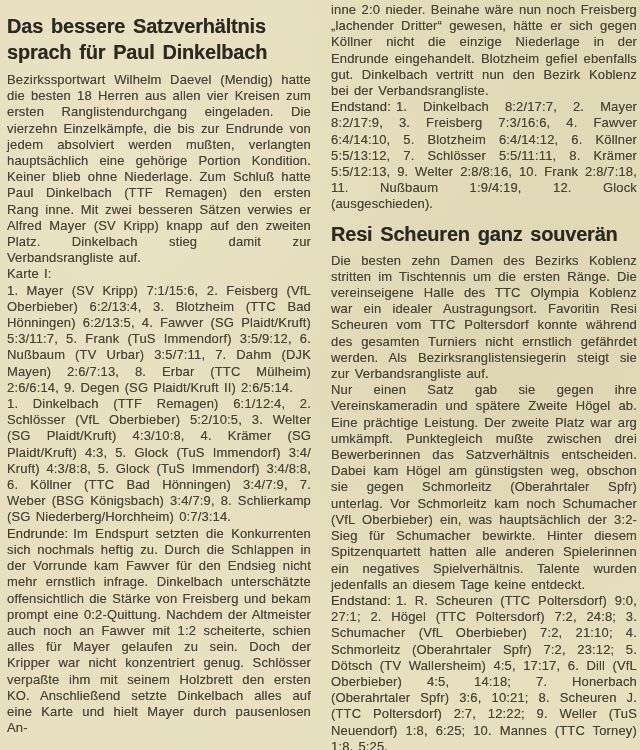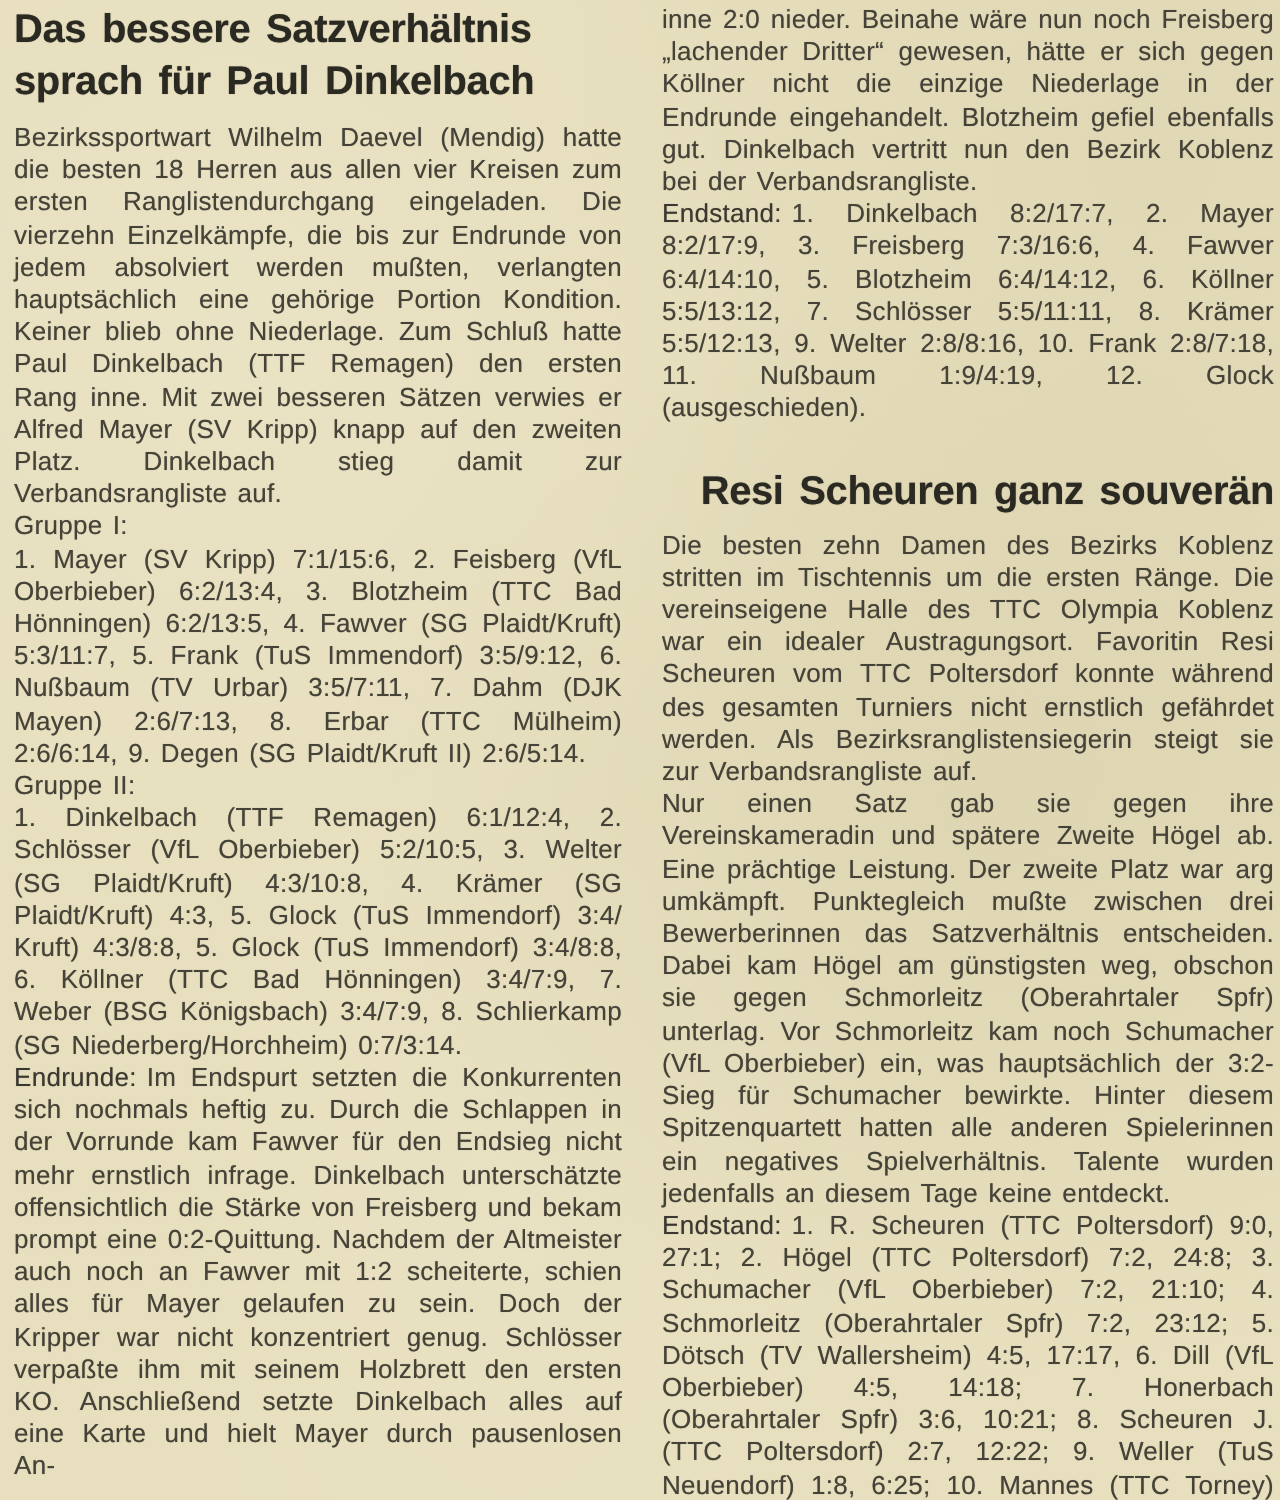--- a/index.html
+++ b/index.html
@@ -7,21 +7,21 @@
     width: 640px; height: 750px;
     position: relative; overflow: hidden;
     background-color: #e7dfbd;
     background-image:
       radial-gradient(ellipse at 18% 22%, rgba(255,255,255,0.10), transparent 42%),
       radial-gradient(ellipse at 78% 55%, rgba(125,105,62,0.08), transparent 48%),
       radial-gradient(ellipse at 40% 80%, rgba(255,255,255,0.07), transparent 38%),
       radial-gradient(ellipse at 90% 10%, rgba(120,100,60,0.06), transparent 40%);
     font-family: "Liberation Sans", sans-serif;
   }
-  .col { position: absolute; top: 0; width: 304px; }
+  .col { position: absolute; top: 11px; width: 304px; }
   .col-left  { left: 7px; }
   .col-right { left: 331px; width: 306px; top: 2px; }
 
   p.body {
     margin: 0;
     font-size: 13px;
     line-height: 16.2px;
     text-align: justify;
     color: #454238;
     word-spacing: 1.4px;
@@ -31,37 +31,36 @@
   .headline {
     margin: 2px 0 7px 0;
     font-size: 20px;
     line-height: 26px;
     font-weight: 700;
     color: #2b2a22;
     letter-spacing: -0.2px;
     word-spacing: 2.5px;
     text-shadow: 0 0 0.5px rgba(43, 42, 34, 0.6);
   }
-  .headline-2 { margin-top: 20px; margin-bottom: 6px; text-align: right; }
+  .headline-2 { margin-top: 8px; margin-bottom: 6px; }
   .group-label { margin-top: 5px; }
   .section-gap { margin-top: 11px; }
   .lbl { font-weight: 400; margin-right: 5px; color: #3a3830; }
 </style>
 </head>
 <body>
 
 <div class="col col-left">
   <h1 class="headline">Das bessere Satzverhältnis sprach für Paul Dinkelbach</h1>
 
   <p class="body">Bezirkssportwart Wilhelm Daevel (Mendig) hatte die besten 18 Herren aus allen vier Kreisen zum ersten Ranglistendurchgang eingeladen. Die vierzehn Einzelkämpfe, die bis zur Endrunde von jedem absolviert werden mußten, verlangten hauptsächlich eine gehörige Portion Kondition. Keiner blieb ohne Niederlage. Zum Schluß hatte Paul Dinkelbach (TTF Remagen) den ersten Rang inne. Mit zwei besseren Sätzen verwies er Alfred Mayer (SV Kripp) knapp auf den zweiten Platz. Dinkelbach stieg damit zur Verbandsrangliste auf.</p>
 
-  <p class="body group-label">Gruppe I:</p>
+  <p class="body group-label">Karte I:</p>
   <p class="body">1. Mayer (SV Kripp) 7:1/15:6, 2. Feisberg (VfL Oberbieber) 6:2/13:4, 3. Blotzheim (TTC Bad Hönningen) 6:2/13:5, 4. Fawver (SG Plaidt/Kruft) 5:3/11:7, 5. Frank (TuS Immendorf) 3:5/9:12, 6. Nußbaum (TV Urbar) 3:5/7:11, 7. Dahm (DJK Mayen) 2:6/7:13, 8. Erbar (TTC Mülheim) 2:6/6:14, 9. Degen (SG Plaidt/Kruft II) 2:6/5:14.</p>
 
-  <p class="body group-label">Gruppe II:</p>
   <p class="body">1. Dinkelbach (TTF Remagen) 6:1/12:4, 2. Schlösser (VfL Oberbieber) 5:2/10:5, 3. Welter (SG Plaidt/Kruft) 4:3/10:8, 4. Krämer (SG Plaidt/Kruft) 4:3, 5. Glock (TuS Immendorf) 3:4/ Kruft) 4:3/8:8, 5. Glock (TuS Immendorf) 3:4/8:8, 6. Köllner (TTC Bad Hönningen) 3:4/7:9, 7. Weber (BSG Königsbach) 3:4/7:9, 8. Schlierkamp (SG Niederberg/Horchheim) 0:7/3:14.</p>
 
   <p class="body section-gap">
     <strong class="lbl">Endrunde:</strong><span>Im Endspurt setzten die Konkurrenten sich nochmals heftig zu. Durch die Schlappen in der Vorrunde kam Fawver für den Endsieg nicht mehr ernstlich infrage. Dinkelbach unterschätzte offensichtlich die Stärke von Freisberg und bekam prompt eine 0:2-Quittung. Nachdem der Altmeister auch noch an Fawver mit 1:2 scheiterte, schien alles für Mayer gelaufen zu sein. Doch der Kripper war nicht konzentriert genug. Schlösser verpaßte ihm mit seinem Holzbrett den ersten KO. Anschließend setzte Dinkelbach alles auf eine Karte und hielt Mayer durch pausenlosen An-</span>
   </p>
 </div>
 
 <div class="col col-right">
   <p class="body">inne 2:0 nieder. Beinahe wäre nun noch Freisberg „lachender Dritter“ gewesen, hätte er sich gegen Köllner nicht die einzige Niederlage in der Endrunde eingehandelt. Blotzheim gefiel ebenfalls gut. Dinkelbach vertritt nun den Bezirk Koblenz bei der Verbandsrangliste.</p>
 

